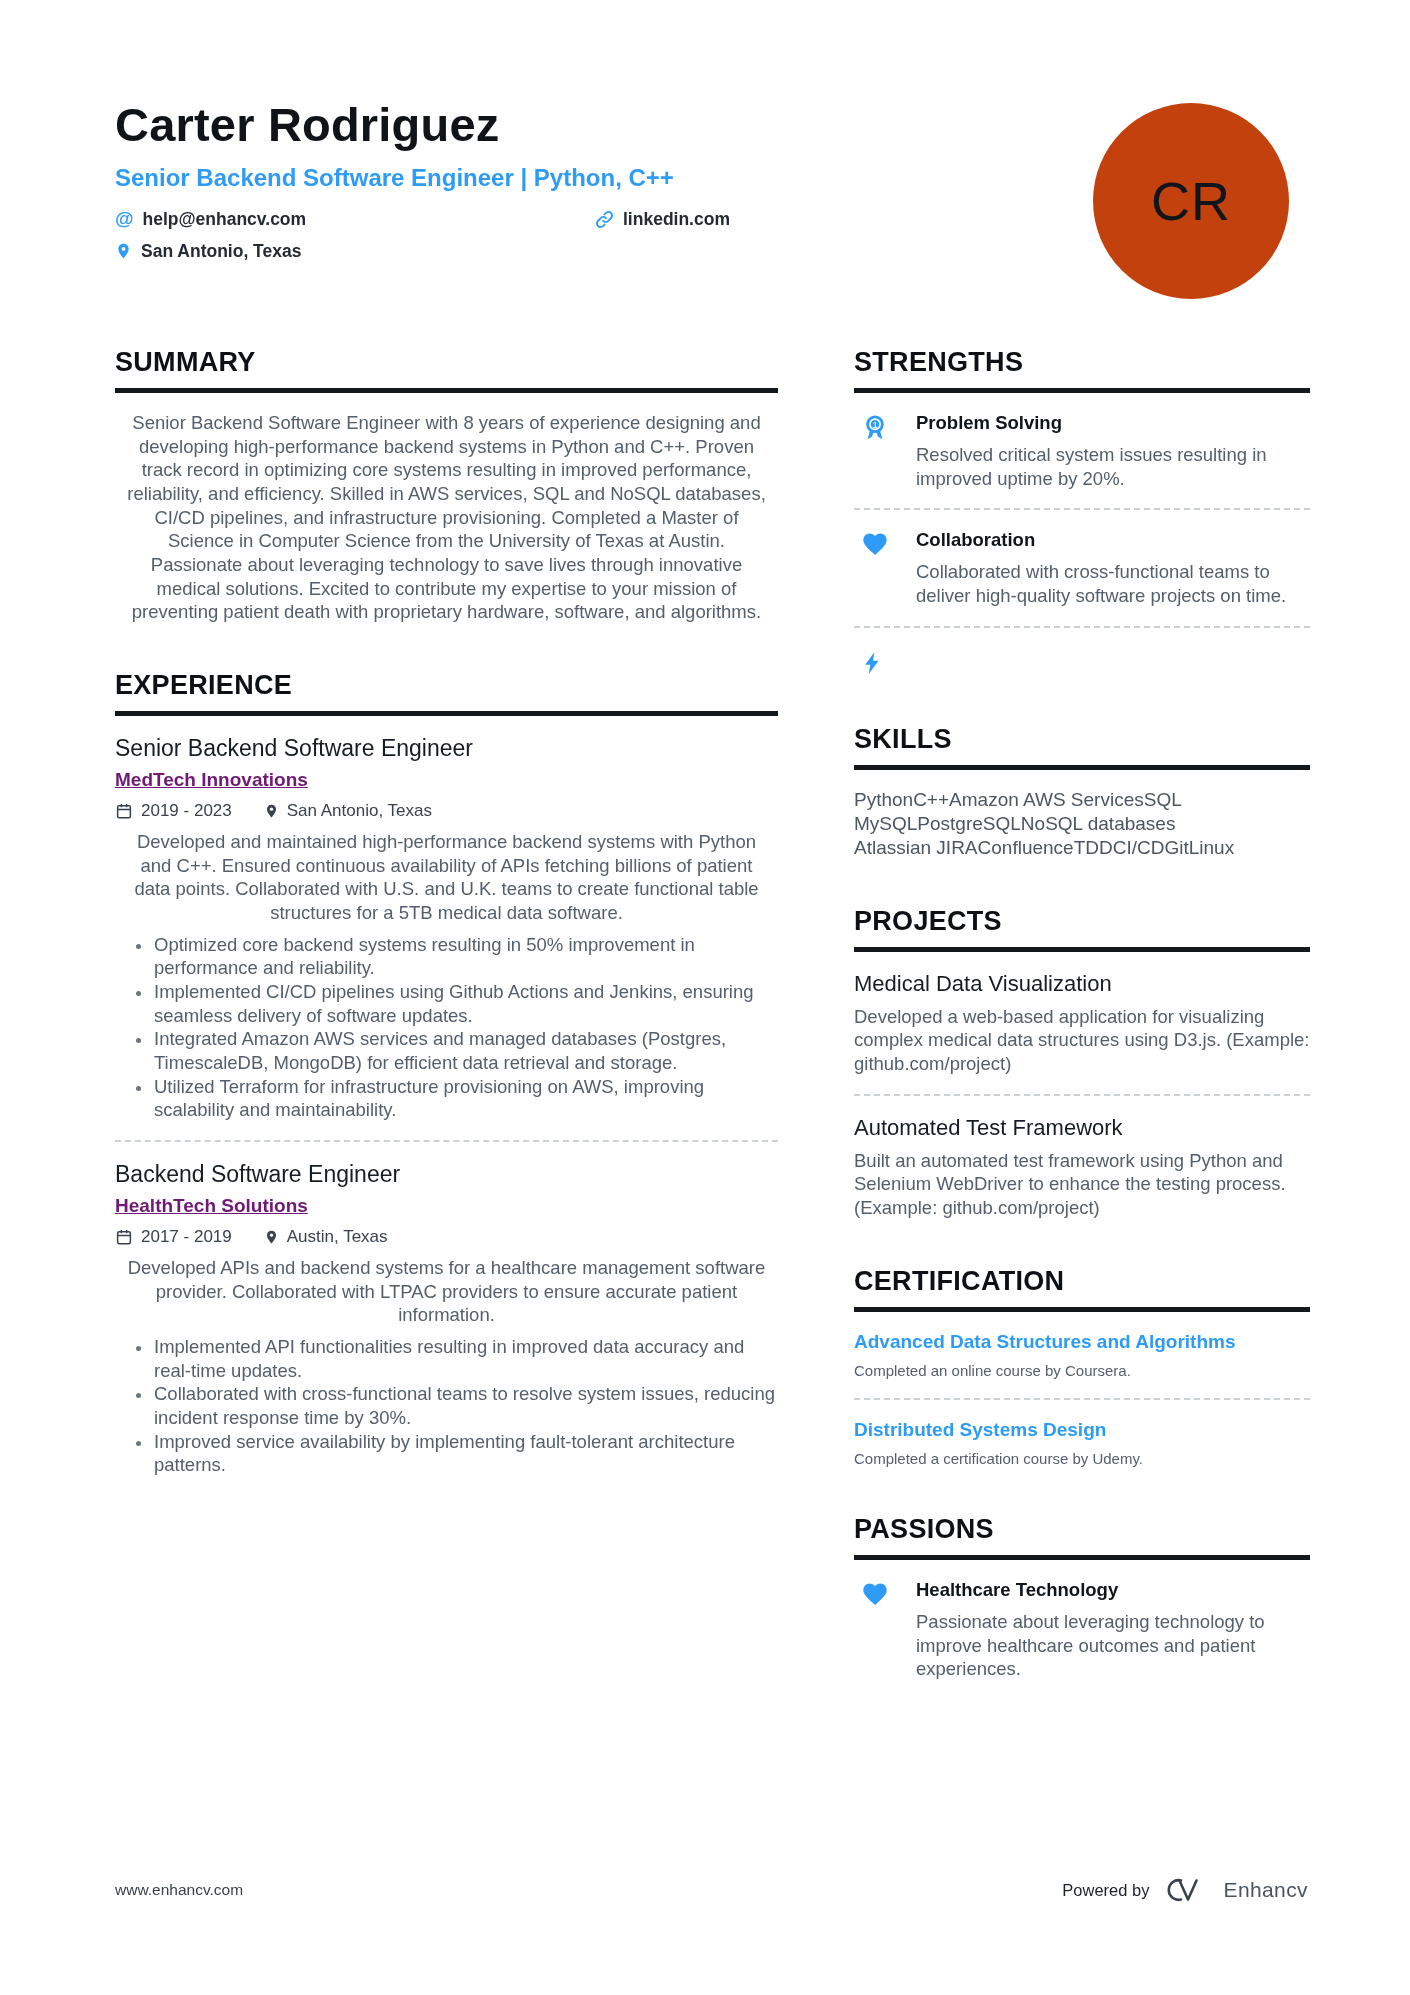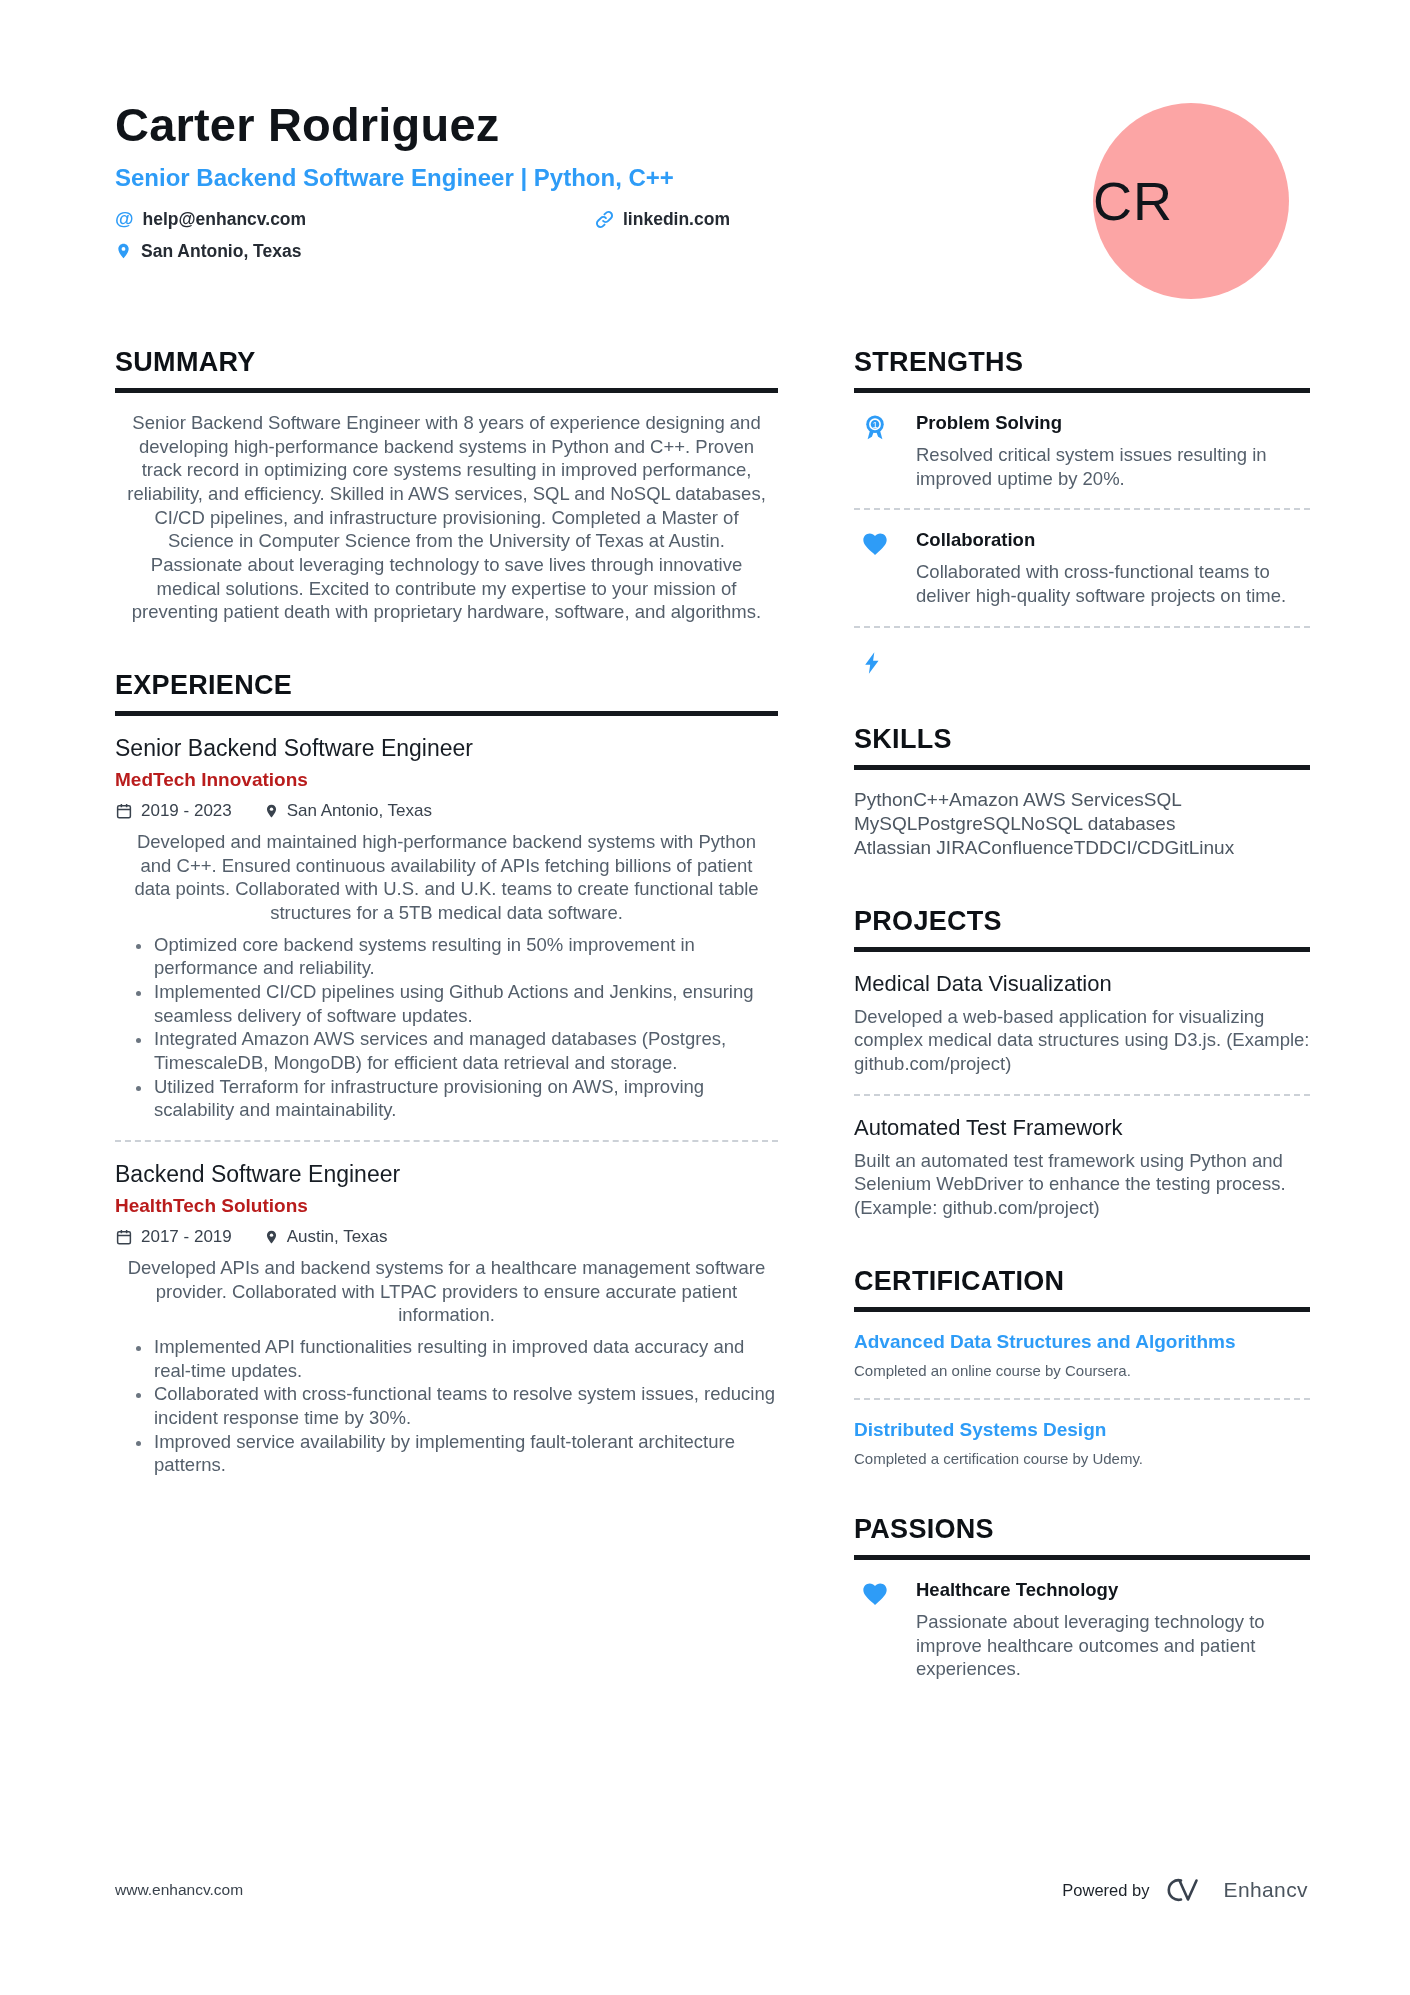--- a/index.html
+++ b/index.html
@@ -17,37 +17,37 @@
   .hdr{position:relative;}
   .name{margin:0;font-size:47px;line-height:53px;font-weight:700;color:#101419;letter-spacing:.2px;}
   .subtitle{margin-top:12px;font-size:24px;line-height:30px;font-weight:700;color:#2e9cf7;}
   .contacts{margin-top:14px;font-size:17.5px;font-weight:700;color:#252b33;}
   .c-row{display:flex;align-items:center;height:24px;margin-bottom:8px;}
   .contact{display:flex;align-items:center;gap:9px;}
   .contact.email{width:480px;}
   .cicon{color:#2e9cf7;font-weight:700;font-size:19px;display:inline-flex;align-items:center;}
   .avatar{
     position:absolute;left:978px;top:5px;width:196px;height:196px;border-radius:50%;
-    background:#fca5a5;display:flex;align-items:center;
+    background:#c2410c;display:flex;align-items:center;justify-content:center;
     font-size:54px;font-weight:400;color:#10151b;letter-spacing:1px;
   }
   
   .columns{display:flex;margin-top:84px;}
   .col-left{width:663px;flex:none;}
   .col-right{width:456px;flex:none;margin-left:76px;}
   section{margin-bottom:46px;}
   h2{
     margin:0 0 18px 0;font-size:27px;line-height:31px;font-weight:700;color:#0d1116;
     letter-spacing:.3px;padding-bottom:10px;border-bottom:5px solid #14181d;
   }
   .body{margin:8px;font-size:18.5px;line-height:1.28;color:#545f6b;text-align:center;}
   .dashed{border:none;border-top:2px dashed #ccd1d7;margin:18px 0;}
   
   .job-title{margin:0;font-size:23px;line-height:28px;font-weight:400;color:#171d24;}
-  .company{margin-top:7px;font-size:19px;font-weight:700;color:#b91c1c;}
+  .company{margin-top:7px;font-size:19px;font-weight:700;color:#701a75;text-decoration:underline;}
   .meta{display:flex;align-items:center;gap:32px;margin-top:10px;font-size:17px;color:#39424d;}
   .meta-item{display:flex;align-items:center;gap:8px;}
   .job .body{margin-top:9px;}
   ul.bullets{margin:4px 0 0 0;padding-left:37px;}
   ul.bullets li{font-size:18.5px;line-height:1.28;color:#545f6b;padding-left:2px;}
   ul.bullets li::marker{color:#6b7580;font-size:15px;}
   
   .icon-item{display:flex;align-items:flex-start;}
   .icon-box{width:30px;flex:none;margin:2px 0 0 6px;}
   .icon-item .txt{margin-left:26px;}

